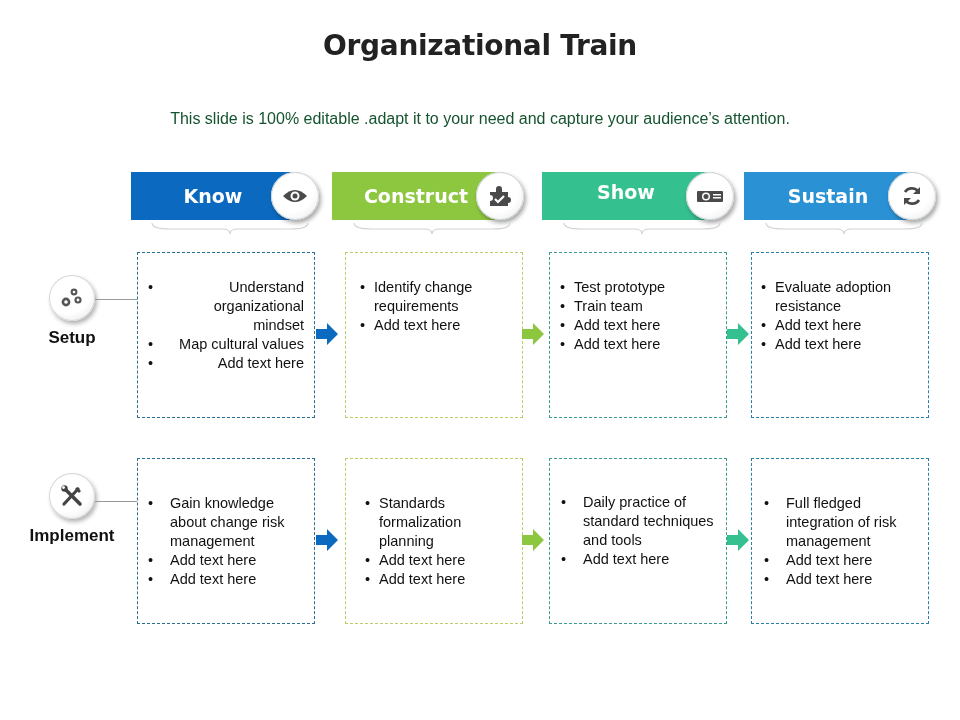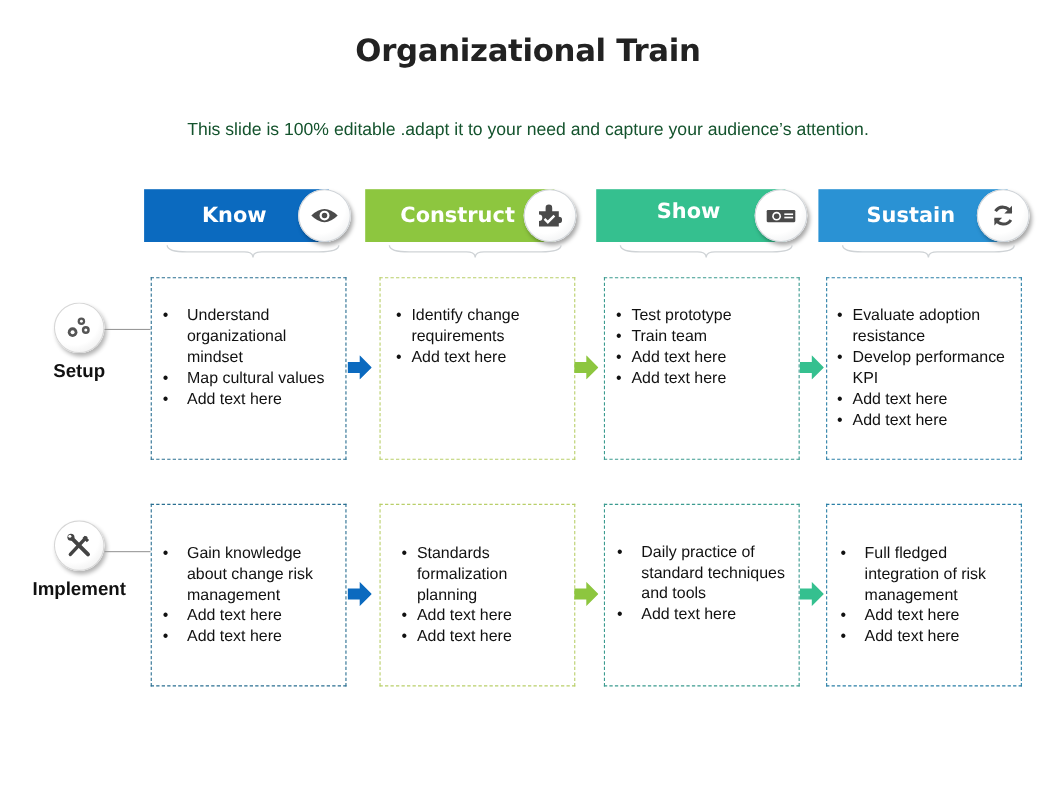--- a/index.html
+++ b/index.html
@@ -118,21 +118,21 @@
         <circle cx="14" cy="5" r="1.3"></circle>
         <circle cx="6" cy="15" r="1.8"></circle>
         <circle cx="18" cy="13" r="1.4"></circle>
       </g>
   </svg>
 </div>
 <div class="connector" style="left:95px;top:299px;width:42px;" data-name="connector-line"></div>
 <div class="row-label" style="left:30px;top:328px;width:84px;" data-name="row-label-setup">Setup</div>
 
 <div class="box" style="left:137px;top:252px;border:1px dashed #2a6f91;" data-name="cell-setup-know">
-  <ul style="padding:25px 10px 0 32px;">
+  <ul style="padding:25px 10px 0 32px;text-align:right;">
     <li style="left:0;" data-name="list-item"><span>Understand organizational mindset</span></li>
     <li data-name="list-item"><span>Map cultural values</span></li>
     <li data-name="list-item"><span>Add text here</span></li>
   </ul>
 </div>
 <div class="box" style="left:345px;top:252px;border:1px dashed #b9cf6a;" data-name="cell-setup-construct">
   <ul style="padding:25px 10px 0 28px;">
     <li data-name="list-item"><span>Identify  change requirements</span></li>
     <li data-name="list-item"><span>Add text here</span></li>
   </ul>
@@ -141,21 +141,20 @@
   <ul style="padding:25px 10px 0 24px;">
     <li data-name="list-item"><span>Test prototype</span></li>
     <li data-name="list-item"><span>Train team</span></li>
     <li data-name="list-item"><span>Add text here</span></li>
     <li data-name="list-item"><span>Add text here</span></li>
   </ul>
 </div>
 <div class="box" style="left:751px;top:252px;border:1px dashed #2a7fa6;" data-name="cell-setup-sustain">
   <ul style="padding:25px 10px 0 23px;">
     <li data-name="list-item"><span>Evaluate adoption resistance</span></li>
-    <li data-name="list-item"><span>Develop performance KPI</span></li>
     <li data-name="list-item"><span>Add text here</span></li>
     <li data-name="list-item"><span>Add text here</span></li>
   </ul>
 </div>
 
 <svg class="arrow" style="left:316px;top:323px;" viewBox="0 0 22 22" data-name="arrow-right-icon">
     <path d="M0 6 H11 V0 L22 11 L11 22 V16 H0Z" fill="#0b6abf"></path>
   </svg>
 <svg class="arrow" style="left:522px;top:323px;" viewBox="0 0 22 22" data-name="arrow-right-icon">
     <path d="M0 6 H11 V0 L22 11 L11 22 V16 H0Z" fill="#8dc63f"></path>

